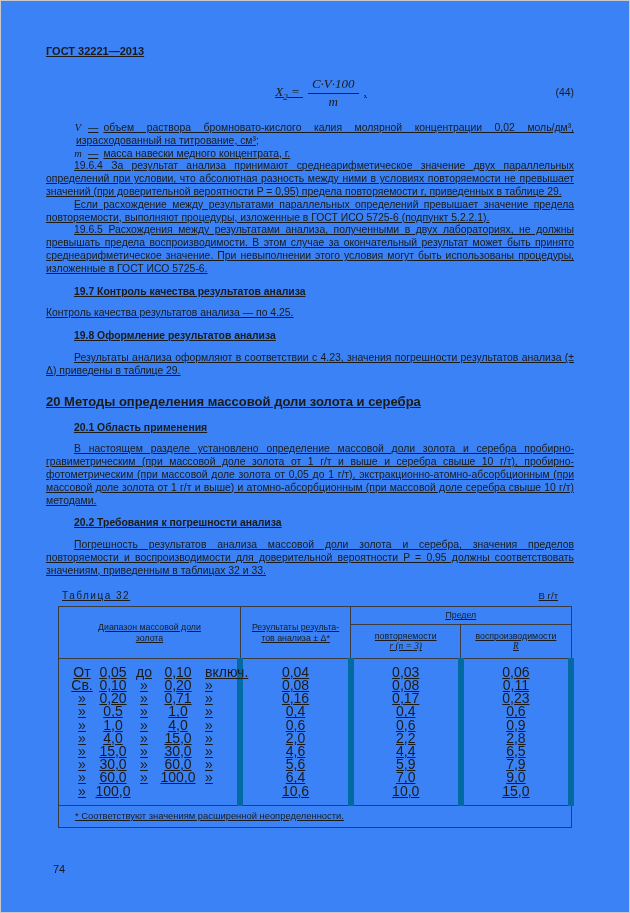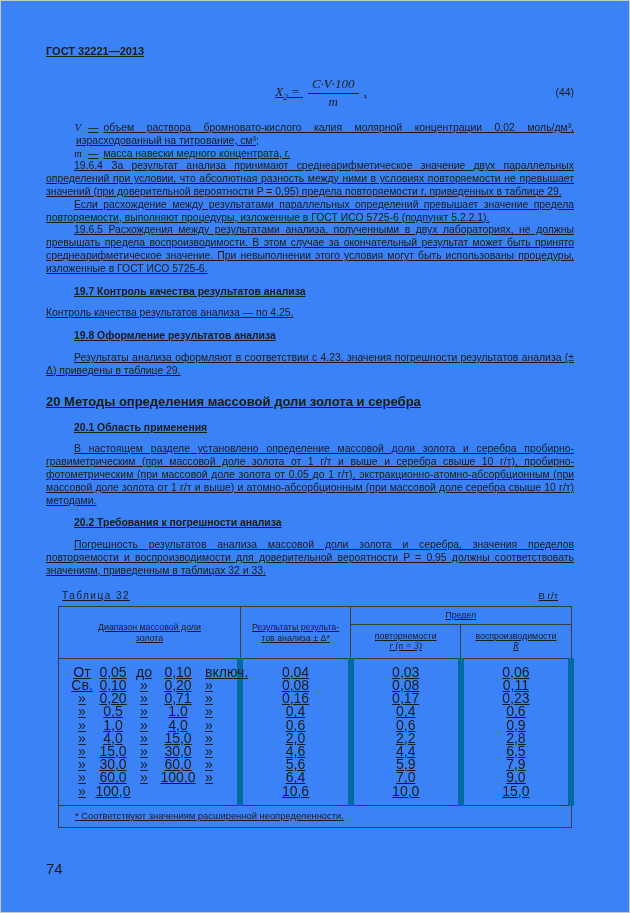--- a/index.html
+++ b/index.html
@@ -52,21 +52,21 @@
   .it { font-family:"Liberation Serif","DejaVu Serif",serif; font-style:italic; font-size:9.3px; }
   .rg { display:grid; grid-template-columns:26px 36px 26px 42px 46px; margin-left:8px; }
   .rp { display:block; }
   .rp0 { text-align:center; }
   .rp1, .rp3 { text-align:center; }
   .rp2 { text-align:center; }
   .rp4 { text-align:left; padding-left:6px; }
   tr.fnote td { border-top:1px solid #3c3c3c; border-left:none; border-right:none;
                 padding:3px 6px 5px 16px; font-size:9.4px; }
 
-  .page-num { position:absolute; left:45px; bottom:36px; font-size:15px; }
+  .page-num { position:absolute; left:52px; bottom:36px; font-size:11px; }
 </style>
 </head>
 <body>
 
 <div class="page">
 
   <div class="doc-header">ГОСТ 32221—2013</div>
 
   <div class="formula-row">
     <span class="formula"><span>X</span><sub class="fsub">2</sub>

